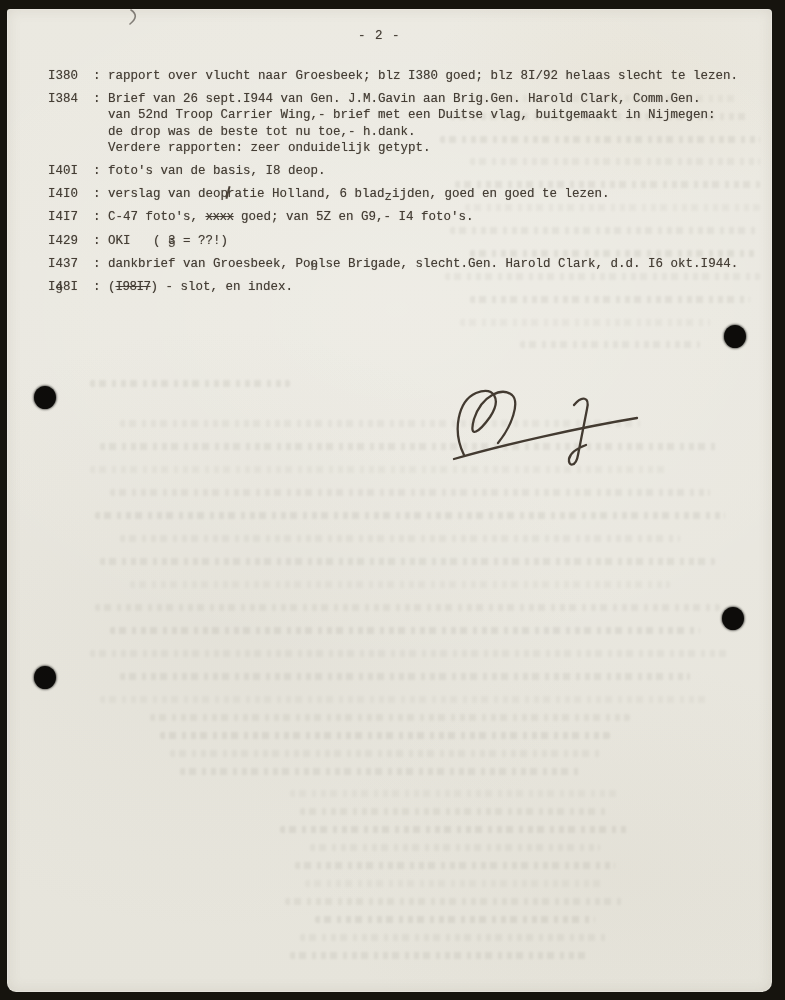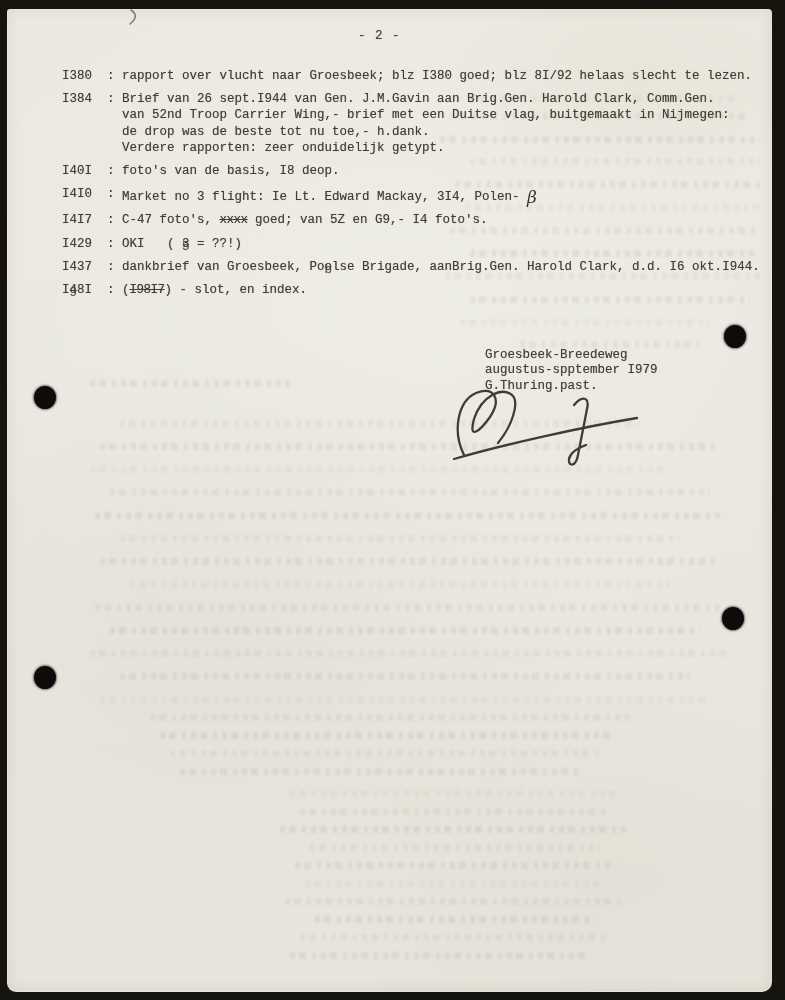--- a/index.html
+++ b/index.html
@@ -16,21 +16,21 @@
       radial-gradient(ellipse 300px 170px at 630px 70px,  rgba(208,192,158,0.12), transparent 70%),
       radial-gradient(ellipse 520px 420px at 210px 620px, rgba(188,183,168,0.10), transparent 72%),
       radial-gradient(ellipse 420px 300px at 610px 860px, rgba(198,190,172,0.10), transparent 70%),
       radial-gradient(ellipse 700px 500px at 390px 300px, rgba(255,255,252,0.20), transparent 75%),
       linear-gradient(180deg, #ebe9e1 0%, #e9e7df 55%, #e6e4db 100%);
     box-shadow: inset 0 0 0 1px rgba(255,255,255,0.22), inset 0 0 14px rgba(120,110,90,0.15);
   }
   .ink { color:#453e35; text-shadow:0 0 0.7px rgba(69,62,53,0.55); font-size:12.5px; }
   .page-number { position:absolute; left:351px; top:20px; letter-spacing:1px; }
 
-  #entries { position:absolute; left:55px; top:59px; width:706px; }
+  #entries { position:absolute; left:41px; top:59px; width:706px; }
   .entry {
     position:relative; padding-left:60px; line-height:16.2px;
     margin-bottom:7px; white-space:pre-wrap;
   }
   .entry .num   { position:absolute; left:0;  top:0; }
   .entry .colon { position:absolute; left:45px; top:0; }
 
   .struck { text-decoration:line-through; text-decoration-thickness:1.4px; letter-spacing:-0.5px; }
   .low    { position:relative; top:2.5px; }
   .hand   { font-family:"DejaVu Serif", serif; font-style:italic; font-size:17px;
@@ -107,32 +107,27 @@
   <svg class="corner-mark" width="22" height="20">
     <path d="M6,1 Q15,7 5,15" fill="none" stroke="#55504a" stroke-width="1.6" stroke-linecap="round" opacity="0.7"></path>
   </svg>
 
   <div class="ink page-number">- 2 -</div>
 
   <div id="entries" class="ink">
       <div class="entry"><span class="num">I380</span><span class="colon">:</span><div><span>rapport over vlucht naar Groesbeek; blz I380 goed; blz 8I/92 helaas slecht te lezen.</span></div></div>
       <div class="entry"><span class="num">I384</span><span class="colon">:</span><div><span>Brief van 26 sept.I944 van Gen. J.M.Gavin aan Brig.Gen. Harold Clark, Comm.Gen.</span></div><div><span>van 52nd Troop Carrier Wing,- brief met een Duitse vlag, buitgemaakt in Nijmegen:</span></div><div><span>de drop was de beste tot nu toe,- h.dank.</span></div><div><span>Verdere rapporten: zeer onduidelijk getypt.</span></div></div>
       <div class="entry"><span class="num">I40I</span><span class="colon">:</span><div><span>foto's van de basis, I8 deop.</span></div></div>
-      <div class="entry"><span class="num">I4I0</span><span class="colon">:</span><div><span>Market no 3 flight: Ie Lt. Edward Mackay, 3I4, Polen- </span><span class="hand">β</span></div></div>
+      <div class="entry"><span class="num">I4I0</span><span class="colon">:</span><div><span>verslag van deop</span><span class="pen"></span><span>ratie Holland, 6 blad</span><span class="low">z</span><span>ijden, goed en goed te lezen.</span></div></div>
       <div class="entry"><span class="num">I4I7</span><span class="colon">:</span><div><span>C-47 foto's, </span><span class="struck">xxxx</span><span> goed; van 5Z en G9,- I4 foto's.</span></div></div>
       <div class="entry"><span class="num">I429</span><span class="colon">:</span><div><span>OKI   ( </span><span class="over">3<span class="o2">5</span></span><span> = ??!)</span></div></div>
-      <div class="entry"><span class="num">I437</span><span class="colon">:</span><div><span>dankbrief van Groesbeek, Po</span><span class="over">o<span class="o2">b</span></span><span>lse Brigade, aanBrig.Gen. Harold Clark, d.d. I6 okt.I944.</span></div></div>
+      <div class="entry"><span class="num">I437</span><span class="colon">:</span><div><span>dankbrief van Groesbeek, Po</span><span class="over">o<span class="o2">b</span></span><span>lse Brigade, slecht.Gen. Harold Clark, d.d. I6 okt.I944.</span></div></div>
       <div class="entry"><span class="num">I<span class="over">4<span class="o2">9</span></span>8I</span><span class="colon">:</span><div><span>(</span><span class="struck">I98I7</span><span>) - slot, en index.</span></div></div>
     </div>
 
-  <div class="ink signature-block">
-    <div>Groesbeek-Breedeweg</div>
-    <div>augustus-spptember I979</div>
-    <div>G.Thuring.past.</div>
-  </div>
 
   <svg class="signature-svg" width="220" height="100">
     <g fill="none" stroke="#352c22" stroke-width="2.3" stroke-linecap="round" opacity="0.92">
       <path d="M32,84 C20,60 26,30 44,22 C62,15 70,28 58,46 C48,60 36,70 42,48 C50,24 70,16 80,24 C88,31 80,55 66,72"></path>
       <path d="M22,88 C70,74 150,56 205,47"></path>
       <path d="M142,34 C150,24 158,26 155,38 L146,84 C144,96 136,96 137,88 C138,82 146,77 154,74"></path>
     </g>
   </svg>
 </div>
 

